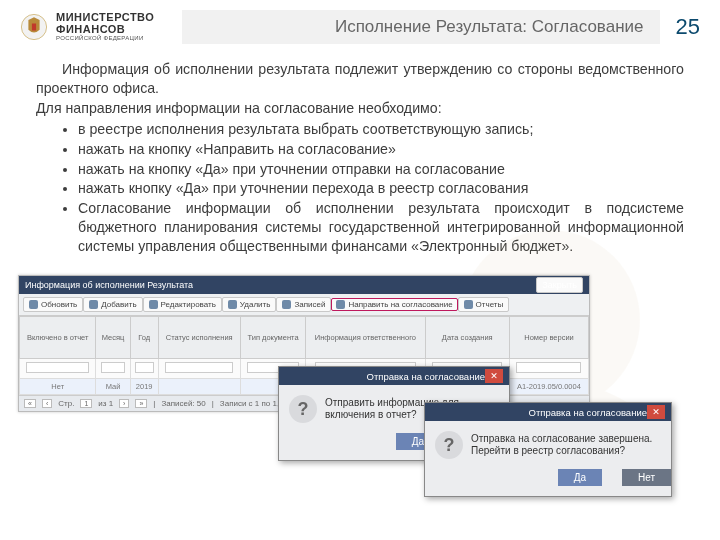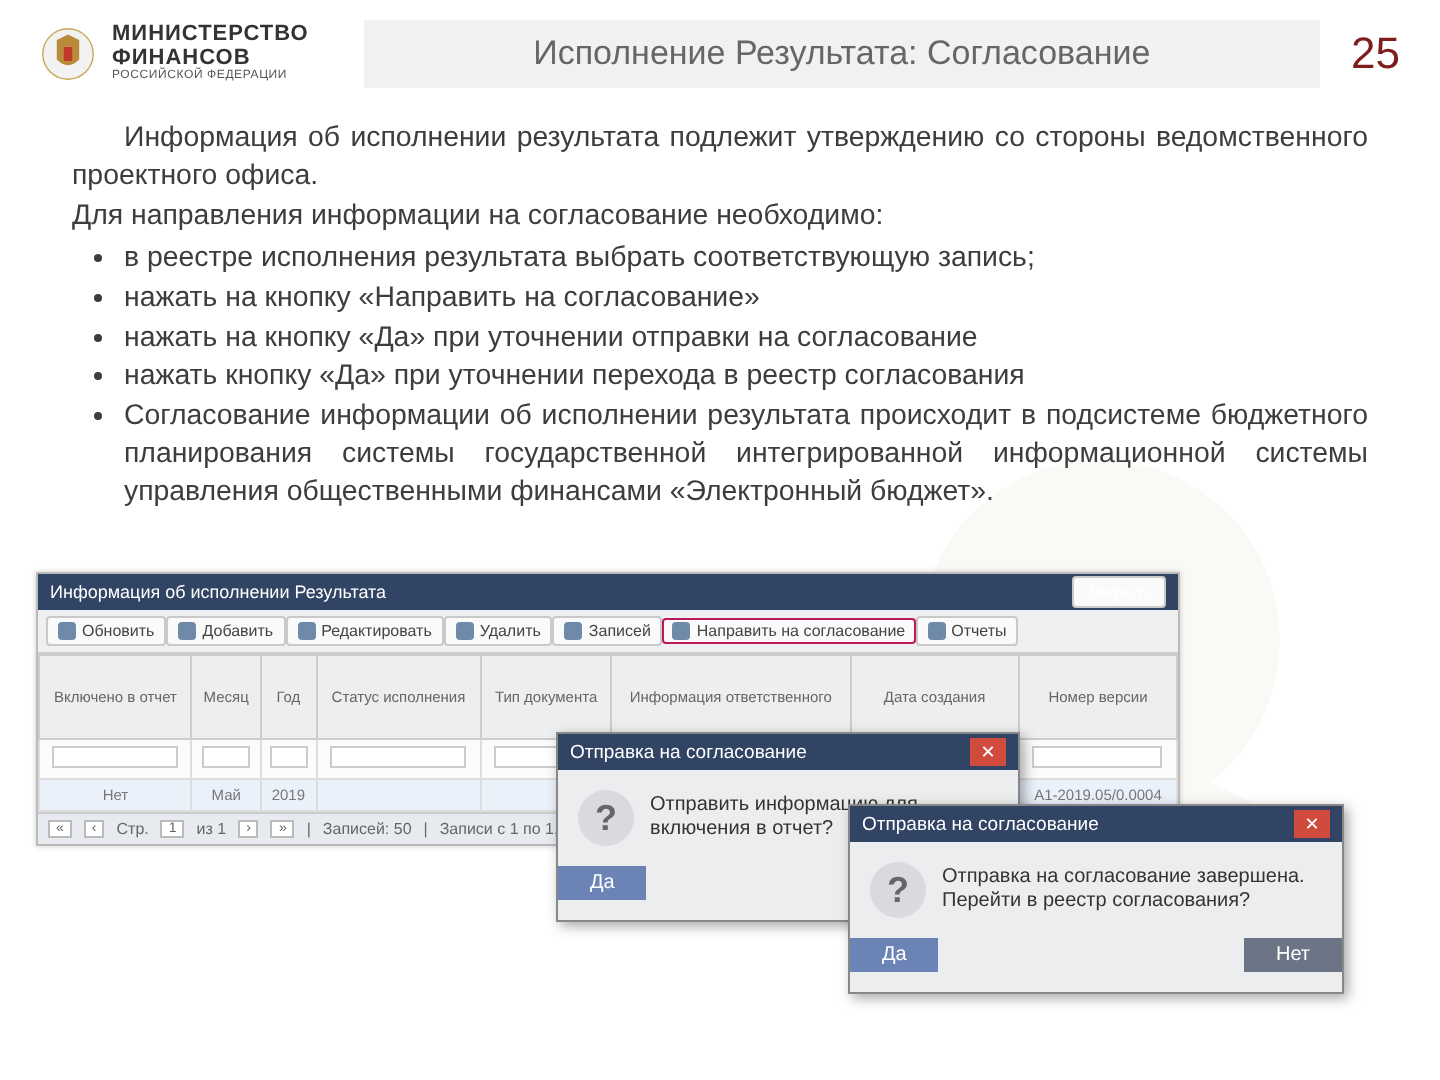--- a/index.html
+++ b/index.html
@@ -5,53 +5,53 @@
 html,body{margin:0;padding:0;width:720px;height:540px;font-family:Arial,Helvetica,sans-serif;background:#fff;color:#333;overflow:hidden}
 .slide{position:relative;width:720px;height:540px;box-sizing:border-box}
 .bg-eagle{position:absolute;right:20px;bottom:40px;width:300px;height:300px;opacity:.05;pointer-events:none}
 .bg-eagle svg{width:100%;height:100%}
 .header{display:flex;align-items:center;height:46px;padding:4px 20px 0 20px}
 .logo-block{display:flex;align-items:center;gap:8px}
 .emblem{width:28px;height:28px}
 .min-text{display:flex;flex-direction:column;line-height:1.05}
 .min-line1{font-size:11px;font-weight:bold;letter-spacing:.5px;color:#333}
 .min-line2{font-size:6px;letter-spacing:.3px;color:#555}
-.title-bar{flex:1;margin-left:28px;background:#f1f1f1;height:34px;display:flex;align-items:center;padding:0 16px;font-size:17px;color:#555;justify-content:center}
+.title-bar{flex:1;margin-left:28px;background:#f1f1f1;height:34px;display:flex;align-items:center;padding:0 16px;font-size:17px;color:#555;justify-content:flex-end}
 .title-text{color:#666}
-.pagenum{color:#7f1d1d;font-size:22px;margin-left:16px}
+.pagenum{color:#0c4a6e;font-size:22px;margin-left:16px}
 .body-text{padding:10px 36px 6px 36px;font-size:14.2px;color:#3d3d3d;line-height:1.32;text-align:justify}
 .body-text p{margin:0 0 2px 0;text-indent:26px}
 .body-text p.noind{text-indent:0}
 .body-text ul{margin:2px 0 0 0;padding-left:26px}
-.body-text li{margin:0 0 1px 0;text-align:justify}
+.body-text li{margin:0 0 1px 16px;text-align:justify}
 
 .shot-wrap{position:relative;margin:8px 18px 0 18px;height:210px}
-.app{position:absolute;left:0;top:16px;width:570px;background:#f7f8fa;border:1px solid #bbb;box-shadow:0 0 3px rgba(0,0,0,.2);font-size:8px;color:#444}
+.app{position:absolute;left:0;top:5px;width:570px;background:#f7f8fa;border:1px solid #bbb;box-shadow:0 0 3px rgba(0,0,0,.2);font-size:8px;color:#444}
 .app-title{background:#314463;color:#fff;height:18px;display:flex;align-items:center;justify-content:space-between;padding:0 6px;font-size:9px}
 .close-x{background:#d04b3e;color:#fff;width:18px;height:14px;display:flex;align-items:center;justify-content:center;font-size:9px;cursor:default}
 .toolbar{display:flex;align-items:center;gap:0;padding:3px 4px;background:#eef0f2;border-bottom:1px solid #ccc}
 .tbtn{display:flex;align-items:center;gap:3px;padding:2px 5px;border:1px solid #c9c9c9;background:#fafafa;border-radius:2px;white-space:nowrap;cursor:default}
 .tbtn.highlight{border:1px solid #be185d;padding:1px 4px}
 .ticon{width:9px;height:9px;display:inline-block;background:#6f8aa8;border-radius:2px}
 .tbl{width:100%;border-collapse:collapse;font-size:7.5px}
 .tbl th{background:#eceef0;border:1px solid #ccc;padding:16px 4px;font-weight:normal;color:#666;text-align:center}
 .tbl td{border:1px solid #ddd;padding:3px 4px;text-align:center;color:#777}
 .filter-row td{background:#fbfbfb}
 .filter-box{display:inline-block;width:90%;height:9px;border:1px solid #ccc;background:#fff}
 .data-row td{background:#fff}
 .data-row.sel td{background:#ebf1fb}
 .app-footer{background:#e7eaee;border-top:1px solid #ccc;padding:3px 5px;display:flex;align-items:center;gap:6px;color:#666}
 .pager-btn{display:inline-block;padding:0 3px;border:1px solid #bbb;background:#fff;font-size:7px}
 
 .dlg{position:absolute;width:230px;background:#ecedef;border:1px solid #888;box-shadow:2px 2px 6px rgba(0,0,0,.35);font-size:10px;color:#333}
-.dlg-title{background:#314463;color:#fff;height:18px;display:flex;align-items:center;justify-content:space-between;padding:0 6px;font-size:9.5px}
+.dlg-title{background:#314463;color:#fff;height:18px;display:flex;align-items:center;justify-content:flex-end;padding:0 6px;font-size:9.5px}
 .dlg-body{display:flex;align-items:center;gap:8px;padding:10px 10px}
 .qicon{width:28px;height:28px;border-radius:50%;background:#d9dadd;display:flex;align-items:center;justify-content:center;font-size:18px;font-weight:bold;color:#666}
 .dlg-text{flex:1;line-height:1.25}
-.dlg-btns{display:flex;justify-content:space-between;gap:20px;padding:0 0 10px 0}
+.dlg-btns{display:flex;justify-content:flex-end;gap:20px;padding:0 0 10px 0}
 .dbtn{background:#6b84b5;color:#fff;border:none;padding:3px 16px;font-size:10px;cursor:default}
 .dbtn.alt{background:#6b7585}
 .dlg1{left:260px;top:96px}
 .dlg2{left:406px;top:132px;width:246px}
 </style>
 </head>
 <body>
 
 <div class="slide">
   <div class="bg-eagle">

